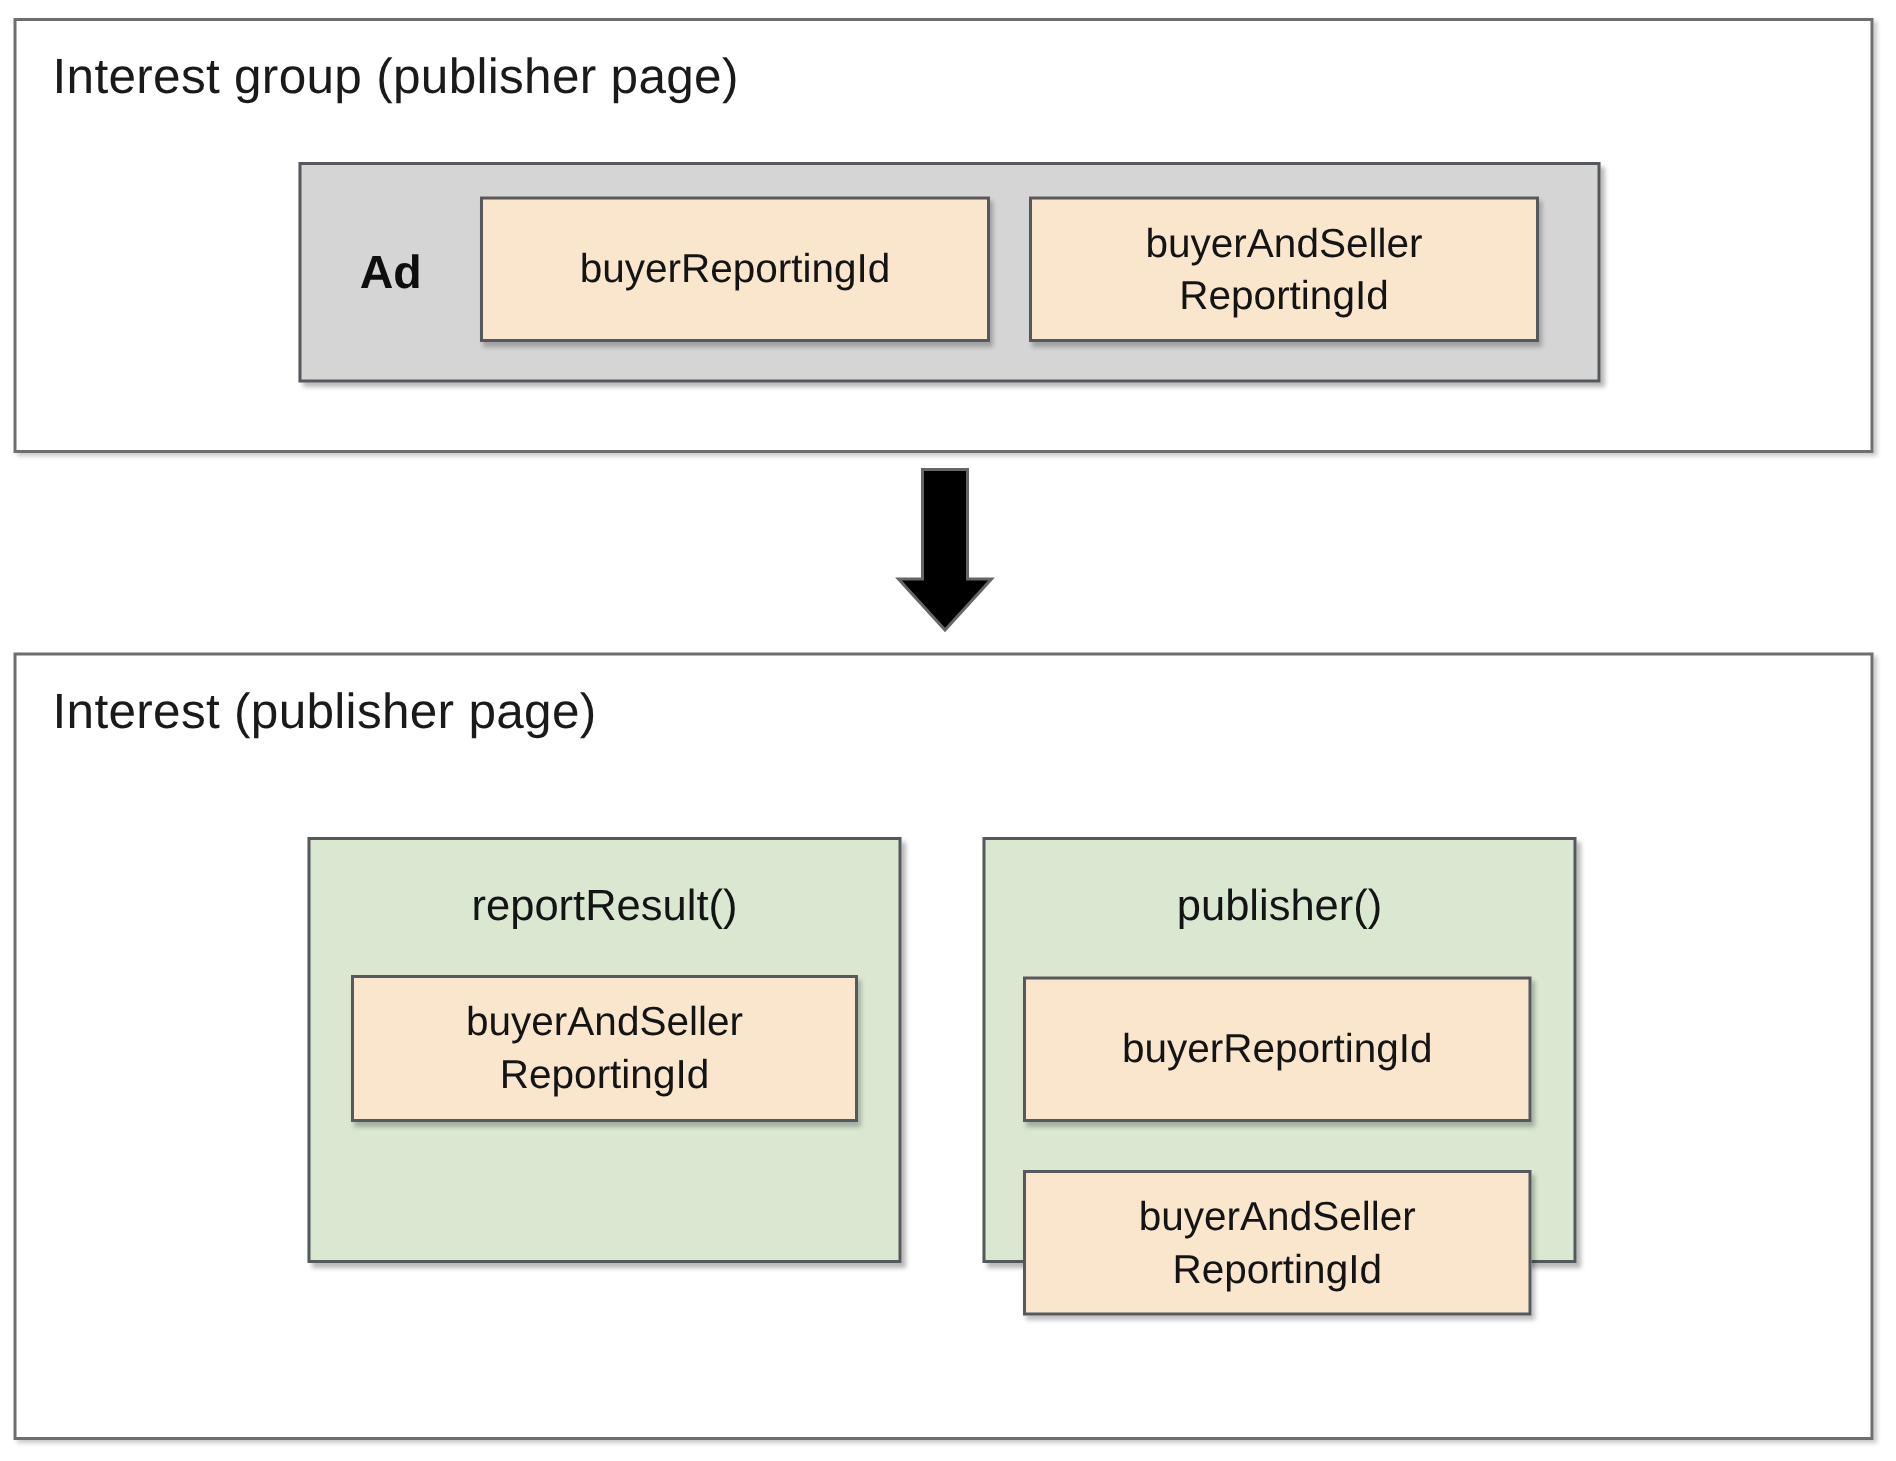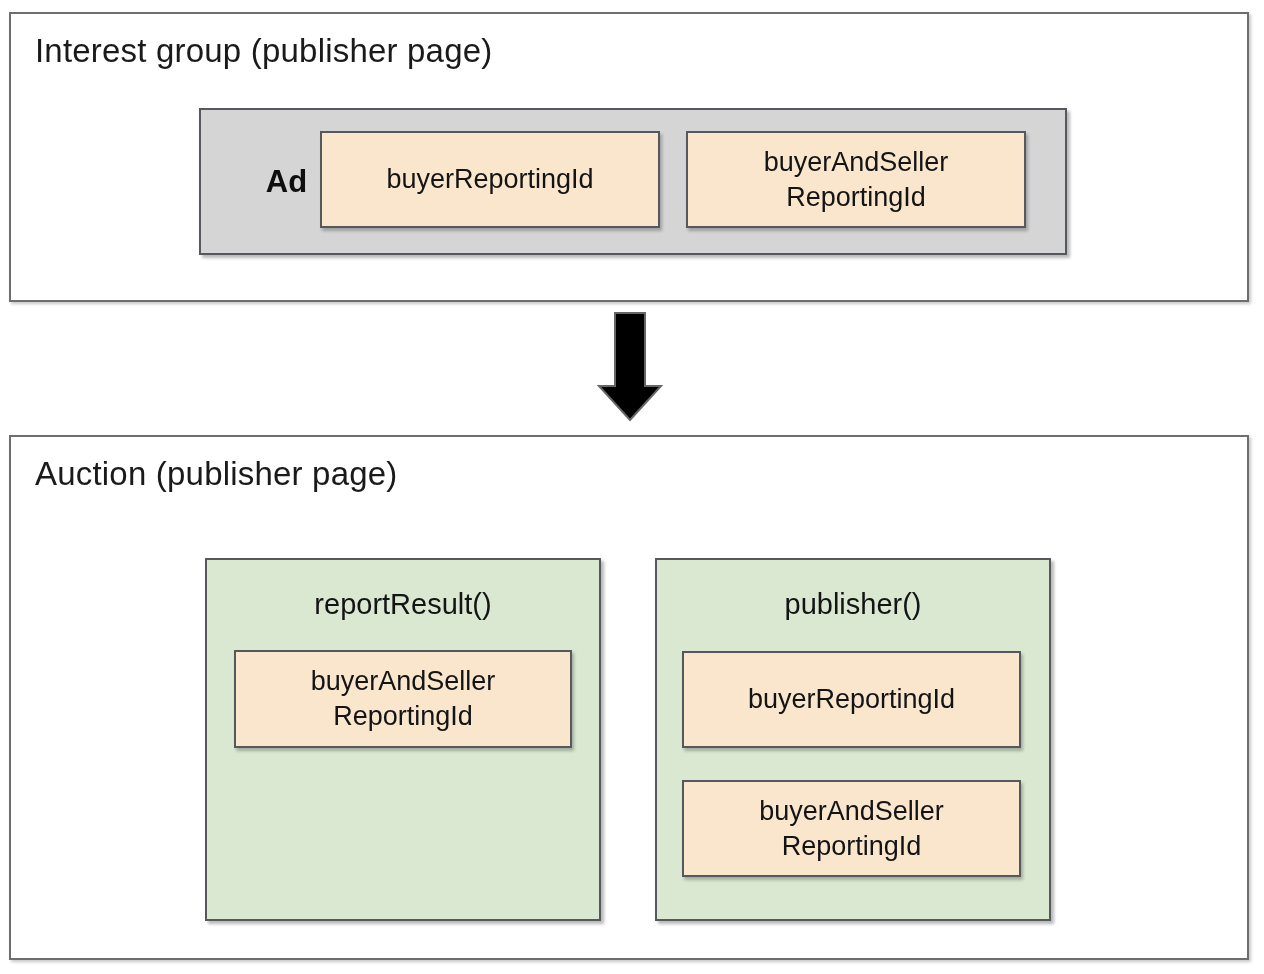--- a/index.html
+++ b/index.html
@@ -53,21 +53,20 @@
     left: 0;
     top: 0;
     width: 119px;
     height: 143px;
     display: flex;
     align-items: center;
     justify-content: center;
     font-weight: 700;
     font-size: 31px;
     color: #0e0e0e;
-    padding-left: 26px;
   }
   .chip {
     position: absolute;
     background: var(--peach-fill, #f9e6cd);
     border: 2px solid var(--inner-border, #55585c);
     box-shadow: 2px 3px 3px rgba(0,0,0,0.25);
     box-sizing: border-box;
     display: flex;
     align-items: center;
     justify-content: center;
@@ -89,21 +88,21 @@
   .arrow-svg polygon {
     fill: var(--arrow-fill, #000000);
     stroke: #666666;
     stroke-width: 2;
     stroke-linejoin: miter;
   }
   .fn-box {
     position: absolute;
     top: 121px;    
     width: 396px;
-    height: 363px;
+    height: 284px;
     background: var(--green-fill, #dae8d2);
     border: 2px solid var(--inner-border, #55585c);
     box-shadow: 3px 3px 3px rgba(0,0,0,0.28);
     box-sizing: border-box;
   }
   .fn-box.result { left: 194px; }  
   .fn-box.win    { left: 644px; }  
   .fn-title {
     position: absolute;
     left: 0;
@@ -130,21 +129,21 @@
       <div class="chip ad-chip-2">buyerAndSeller
 ReportingId</div>
     </div>
   </section>
 
   <svg class="arrow-svg" viewBox="0 0 80 120">
     <polygon points="25,5 55,5 55,78 71,78 40,112 9,78 25,78"></polygon>
   </svg>
 
   <section class="outer-box bottom">
-    <h2 class="outer-title">Auction (publisher page)</h2>
+    <h2 class="outer-title">Interest (publisher page)</h2>
 
     <div class="fn-box result">
       <div class="fn-title">reportResult()</div>
       <div class="chip fn-chip-1">buyerAndSeller
 ReportingId</div>
     </div>
 
     <div class="fn-box win">
       <div class="fn-title">publisher()</div>
       <div class="chip fn-chip-1">buyerReportingId</div>

